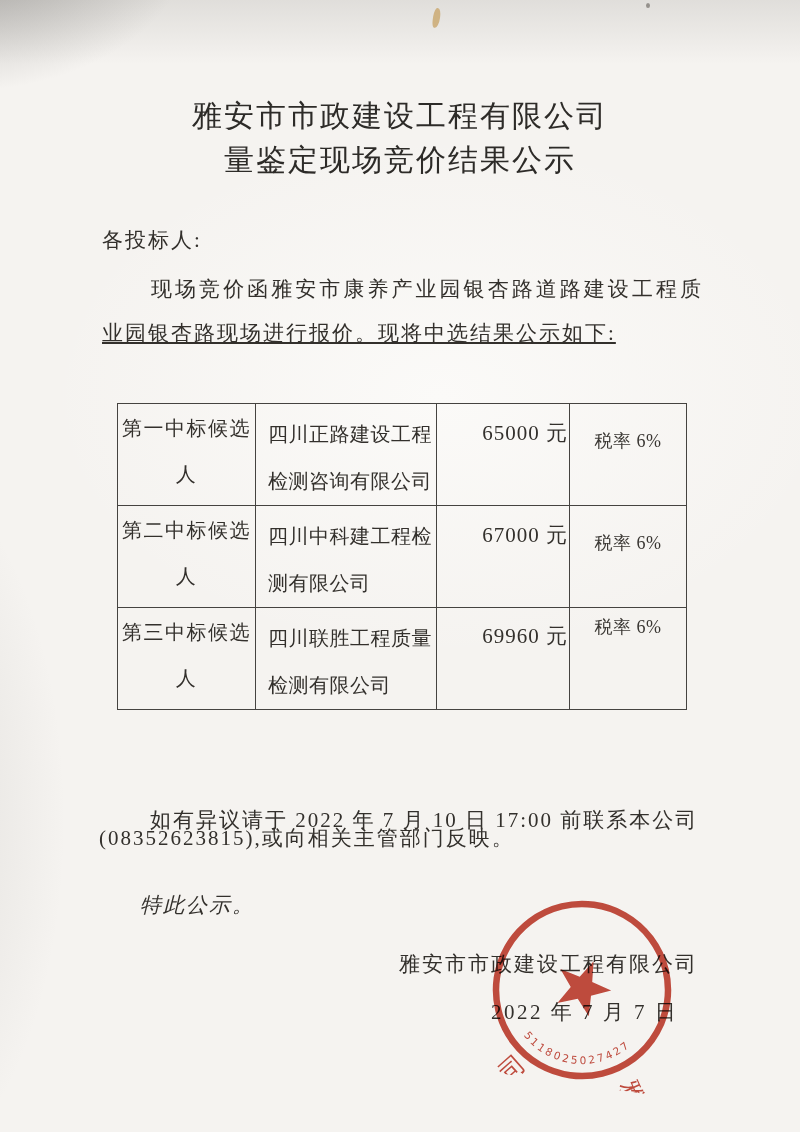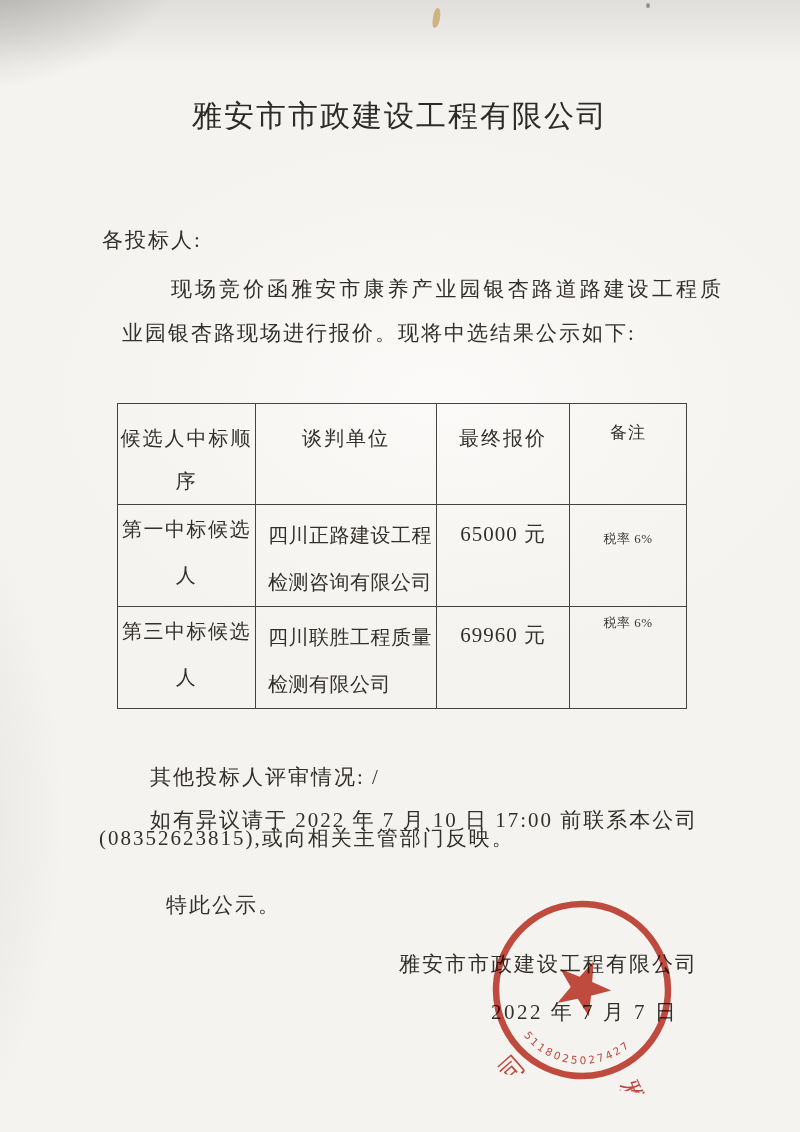--- a/index.html
+++ b/index.html
@@ -18,107 +18,107 @@
     background:#c9a66b; border-radius:50% 50% 60% 40%; transform:rotate(8deg); opacity:.8; }
   .speck2 { position:absolute; left:646px; top:3px; width:4px; height:5px;
     background:#6b6761; border-radius:50%; opacity:.65; }
 
   .title { position:absolute; left:0; top:94px; width:100%; text-align:center;
     font-size:30px; line-height:44px; letter-spacing:2px; color:#2d2b28; }
 
   .salutation { position:absolute; left:102px; top:226px; font-size:21px; letter-spacing:2px; }
 
   .para { position:absolute; left:102px; top:268px; width:601px;
-    font-size:21px; line-height:43.5px; letter-spacing:2px;margin-left:20px; }
+    font-size:21px; line-height:43.5px; letter-spacing:2px; }
   .pline { text-align:justify; text-align-last:justify; }
   .pline.first { padding-left:49px; }
-  .pline.last { text-align-last:left; }
+  .pline.last { text-align-last:left;text-decoration:underline; }
 
   table.results { position:absolute; left:117px; top:403px; width:569px;
     border-collapse:collapse; table-layout:fixed; }
   table.results th, table.results td { border:1.6px solid #454340; font-weight:normal;
     overflow:hidden; }
   tr.hrow { height:84px; }
   tr.hrow th { vertical-align:top; padding-top:13px; font-size:20px; letter-spacing:2px;
     line-height:43px; text-align:center; word-break:break-all; }
   tr.hrow th.h-note { font-size:17px; padding-top:7px; letter-spacing:1px; }
   tr.drow1 { height:93px; }
   tr.drow2, tr.drow3 { height:88px; }
   td.rank { text-align:center; vertical-align:top; padding-top:1px;
     font-size:20px; letter-spacing:1.5px; line-height:46px; word-break:break-all; }
   td.company { text-align:left; vertical-align:top; padding:7px 0 0 12px;
     font-size:20px; letter-spacing:.5px; line-height:47px; word-break:break-all; }
-  td.price { text-align:center; vertical-align:top; padding-top:15px;
+  td.price { text-align:right; vertical-align:top; padding-top:15px;
     font-size:21px; letter-spacing:1px;margin-left:15px; }
-  td.note { text-align:center; vertical-align:top; padding-top:25px; font-size:13px;
+  td.note { text-align:center; vertical-align:top; padding-top:25px; font-size:18px;
     letter-spacing:.5px; color:#3a3733; }
   tr.drow3 td.price { padding-top:14px; }
   tr.drow3 td.note { padding-top:7px; }
 
   .fline { position:absolute; font-size:21px; letter-spacing:2px; }
   .f-other   { left:150px; top:763px; }
   .f-obj1    { left:150px; top:806px; }
   .f-obj2    { left:99px;  top:824px; }
-  .f-closing { left:166px; top:891px; }
+  .f-closing { left:140px; top:891px;font-style:italic; }
 
   .sign-company { position:absolute; left:399px; top:950px; font-size:21px; letter-spacing:2px; }
   .sign-date    { position:absolute; left:491px; top:998px; font-size:21px; letter-spacing:2.5px; }
 
   .seal { position:absolute; left:488px; top:896px; width:188px; height:188px;
     transform:rotate(8deg); mix-blend-mode:multiply; opacity:.9; }
 </style>
 </head>
 <body>
 
 <div class="page">
 
   <div class="speck1"></div>
   <div class="speck2"></div>
 
   <div class="title">
     <div>雅安市市政建设工程有限公司</div>
+    <div>量鉴定现场竞价结果公示</div>
   </div>
 
   <div class="salutation">各投标人:</div>
 
   <div class="para">
     <div class="pline first">现场竞价函雅安市康养产业园银杏路道路建设工程质</div>
     <div class="pline last">业园银杏路现场进行报价。现将中选结果公示如下:</div>
   </div>
 
   <table class="results">
     <colgroup>
       <col style="width:138px">
         <col style="width:181px">
         <col style="width:133px">
         <col style="width:117px">
     </colgroup>
     <tbody>
-        <tr class="hrow">
-      <th>候选人中标顺序</th>
-      <th>谈判单位</th>
-      <th>最终报价</th>
-      <th class="h-note">备注</th>
-    </tr>
     <tr class="drow1">
       <td class="rank">第一中标候选人</td>
       <td class="company">四川正路建设工程检测咨询有限公司</td>
       <td class="price">65000 元</td>
+      <td class="note">税率 6%</td>
+    </tr>
+    <tr class="drow2">
+      <td class="rank">第二中标候选人</td>
+      <td class="company">四川中科建工程检测有限公司</td>
+      <td class="price">67000 元</td>
       <td class="note">税率 6%</td>
     </tr>
     <tr class="drow3">
       <td class="rank">第三中标候选人</td>
       <td class="company">四川联胜工程质量检测有限公司</td>
       <td class="price">69960 元</td>
       <td class="note">税率 6%</td>
     </tr>
   </tbody>
     </table>
 
-  <div class="fline f-other">其他投标人评审情况: /</div>
   <div class="fline f-obj1">如有异议请于 2022 年 7 月 10 日 17:00 前联系本公司</div>
   <div class="fline f-obj2">(08352623815),或向相关主管部门反映。</div>
   <div class="fline f-closing">特此公示。</div>
 
   <div class="sign-company">雅安市市政建设工程有限公司</div>
   <div class="sign-date">2022 年 7 月 7 日</div>
 
   <svg class="seal" viewBox="0 0 188 188">
     <defs>
       <path id="ringPath" d="M 94,162 A 68,68 0 1 1 93.9,162"></path>

